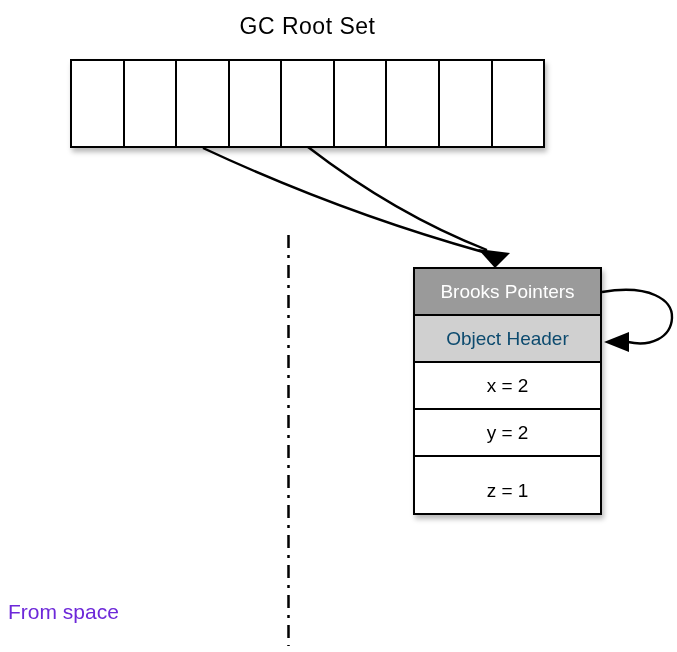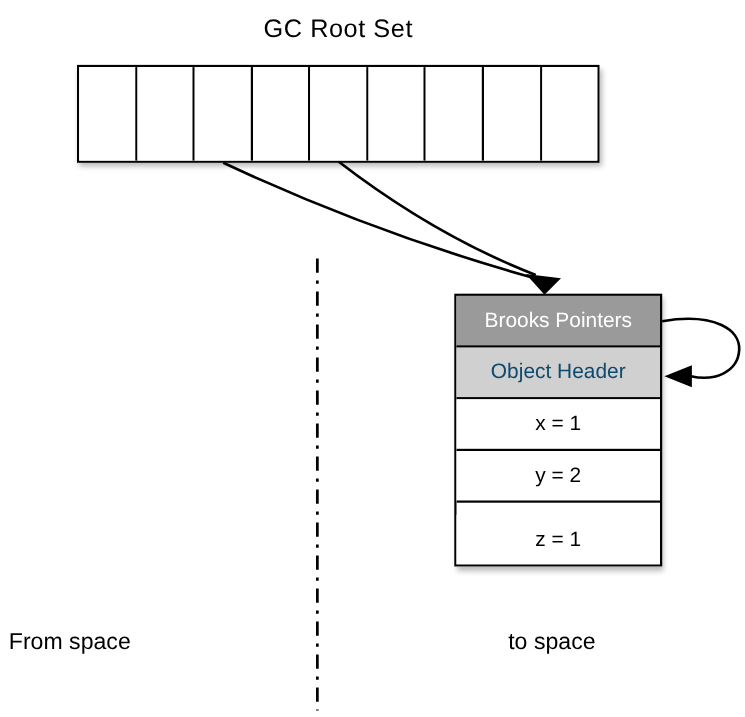--- a/index.html
+++ b/index.html
@@ -66,22 +66,23 @@
     border-bottom: 2.5px solid #000;
     font-size: 19px;
     box-sizing: border-box;
   }
   .obj-row:last-child {
     border-bottom: none;
   }
   .region-label {
     position: absolute;
     font-size: 21px;
-    color: #000000;
+    color: #6d28d9;
     white-space: nowrap;
+    margin-top: 28px;
   }
   #from-space-label { left: 8px;   top: 572px; }
   #to-space-label   { left: 462px; top: 572px; }
   #arrow-layer {
     position: absolute;
     left: 0; top: 0;
     width: 677px;
     height: 652px;
     pointer-events: none;
   }
@@ -101,34 +102,33 @@
       <div class="root-cell"></div>
       <div class="root-cell"></div>
       <div class="root-cell"></div>
       <div class="root-cell"></div>
       <div class="root-cell"></div>
     </div>
 
   <div id="heap-object">
       <div class="obj-row" style="background: rgb(154, 154, 154); color: rgb(255, 255, 255);">Brooks Pointers</div>
       <div class="obj-row" style="background: rgb(208, 208, 208); color: #0c4a6e;">Object Header</div>
-      <div class="obj-row" style="background: rgb(255, 255, 255); color: rgb(0, 0, 0);">x = 1</div>
+      <div class="obj-row" style="background: rgb(255, 255, 255); color: rgb(0, 0, 0);">x = 2</div>
       <div class="obj-row" style="background: rgb(255, 255, 255); color: #000000;">y = 2</div>
       <div class="obj-row" style="background: rgb(255, 255, 255); color: rgb(0, 0, 0); margin-top: 11px;">z = 1</div>
     </div>
 
   <svg id="arrow-layer" viewBox="0 0 677 652" xmlns="http://www.w3.org/2000/svg">
 
     <path d="M203,148 Q340,212 483,252" stroke="#000" stroke-width="2.4" fill="none"></path>
     <path d="M308,147 Q395,214 487,250" stroke="#000" stroke-width="2.4" fill="none"></path>
     <polygon points="495,268 478,249 510,253" fill="#000"></polygon>
 
     <path d="M602,292 C650,284 673,300 672,318 C671,338 650,347 628,342" stroke="#000" stroke-width="2.4" fill="none"></path>
     <polygon points="604,342 629,332 629,352" fill="#000"></polygon>
 
     <line x1="288.5" y1="235" x2="288.5" y2="646" stroke="#000" stroke-width="2.5" stroke-dasharray="13 7 3 7"></line>
   </svg>
 
   <div id="from-space-label" class="region-label">From space</div>
 
-  <div id="to-space-label" class="region-label">to space</div>
 
 </div>
 
 </body></html>

